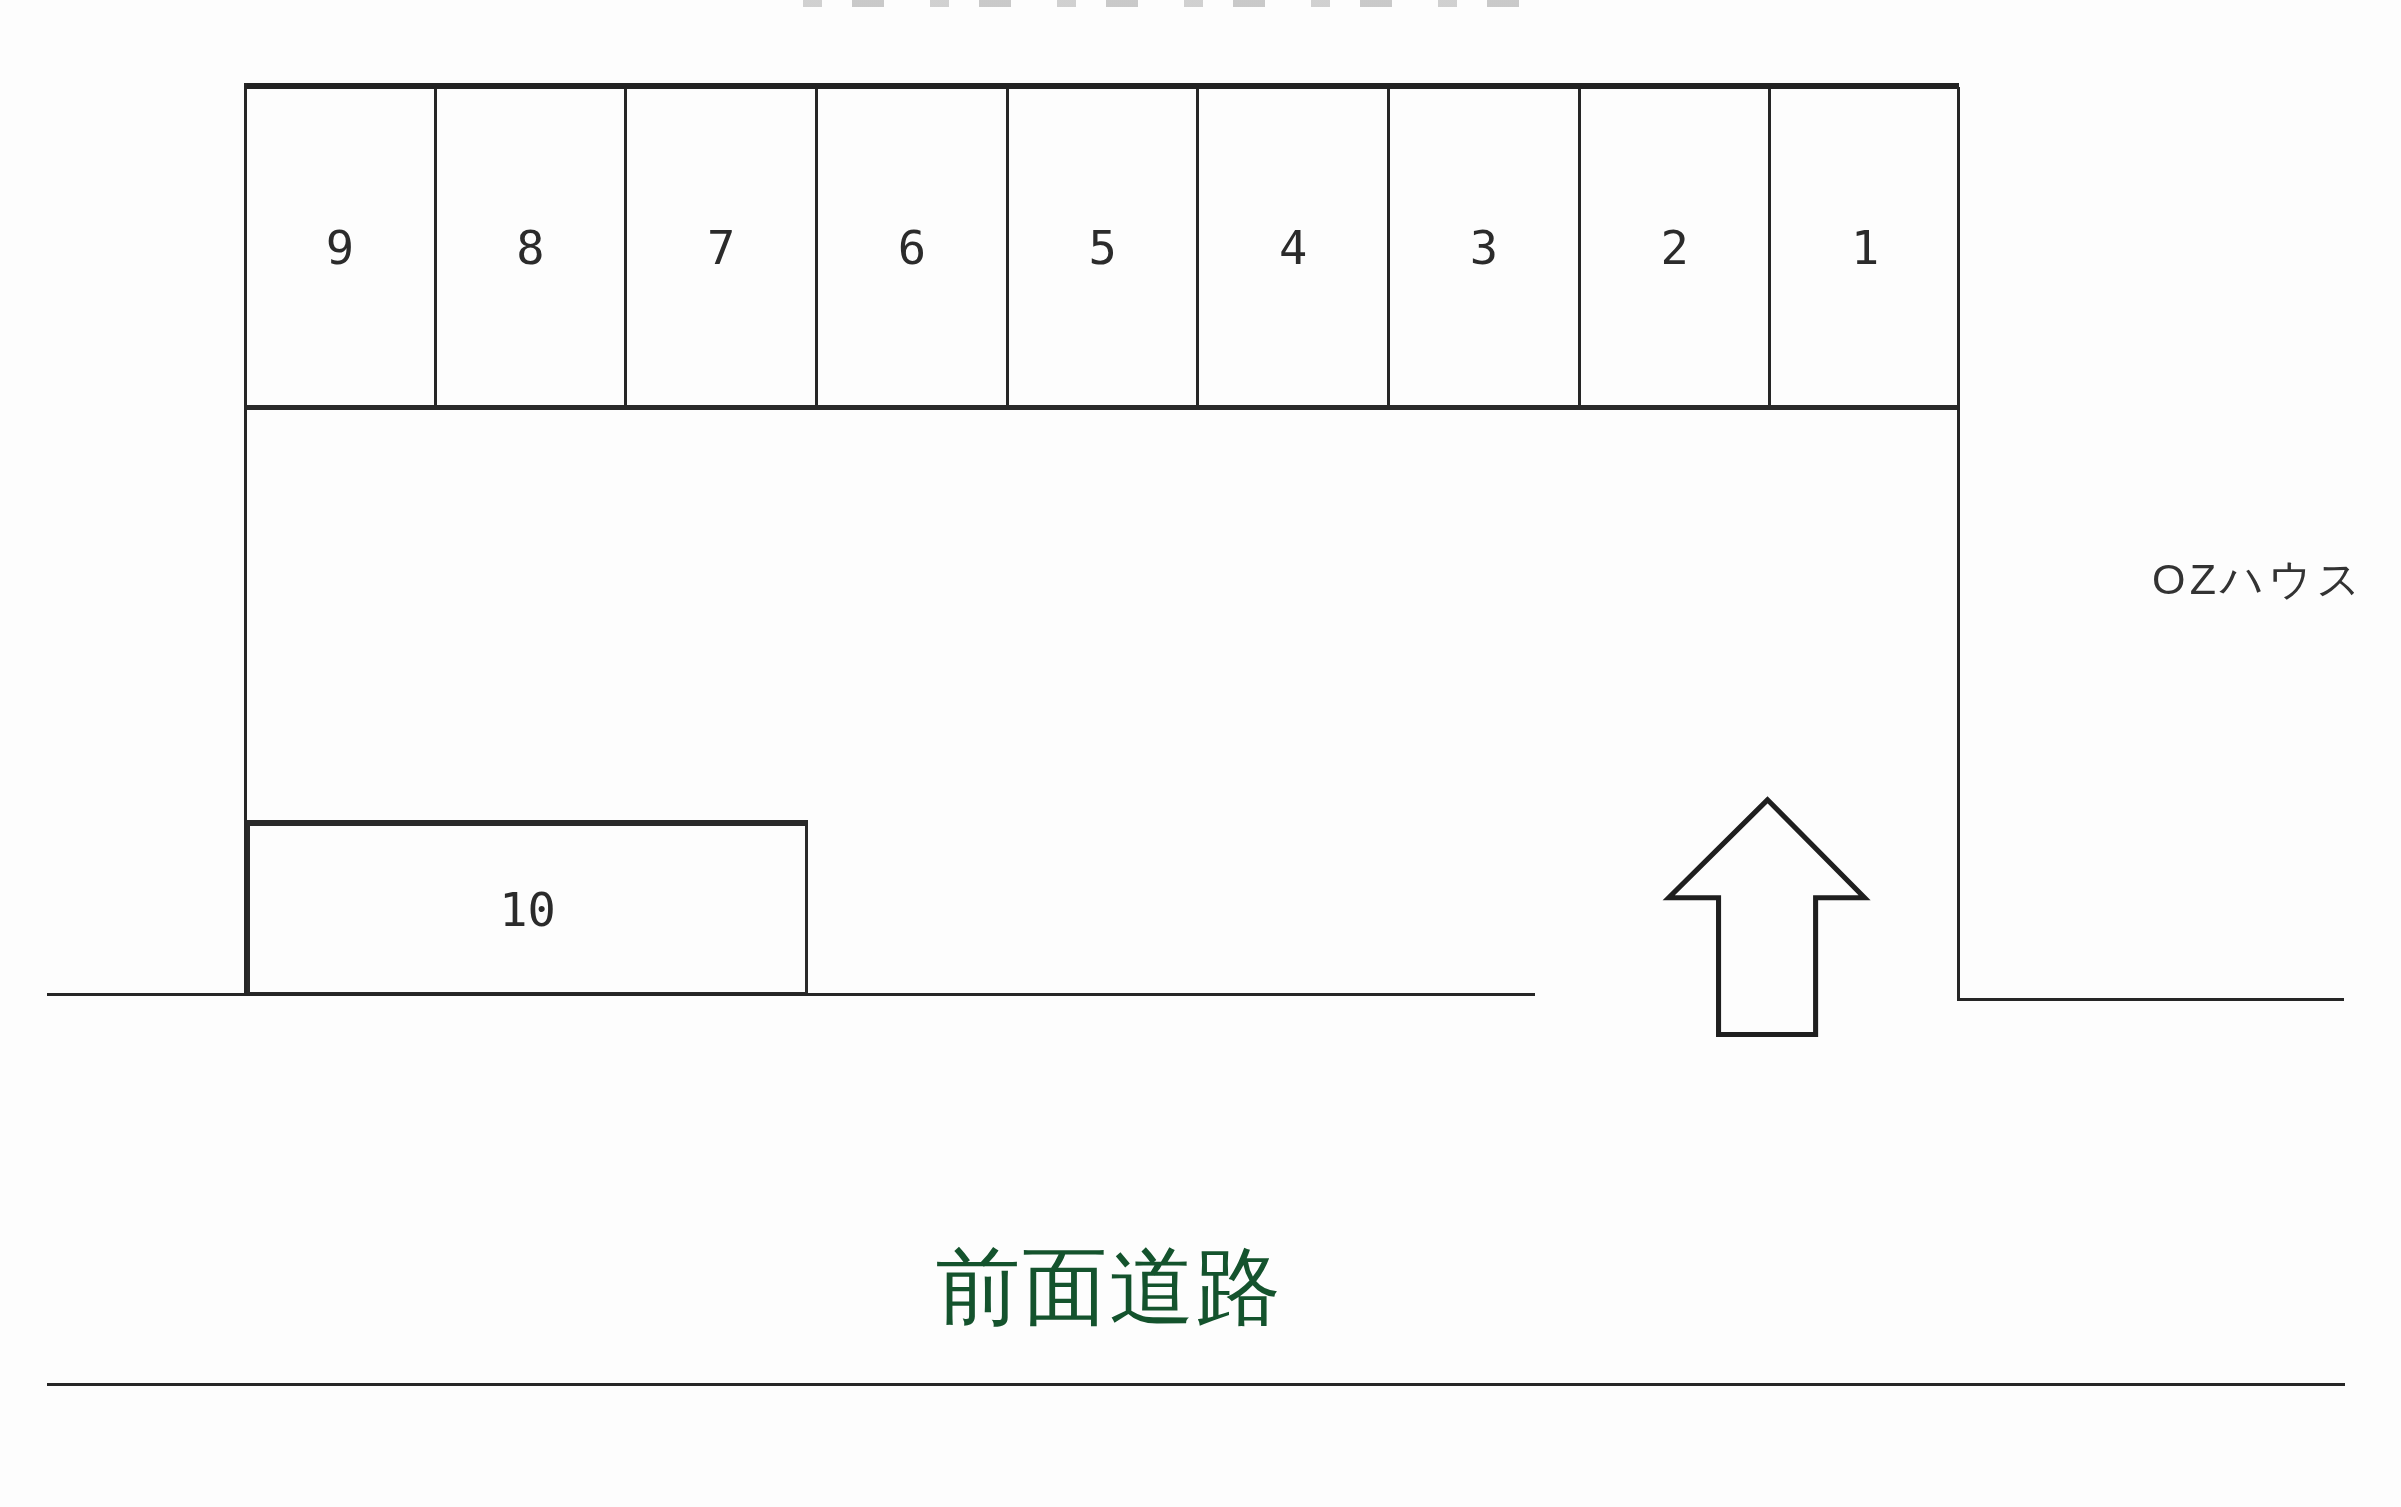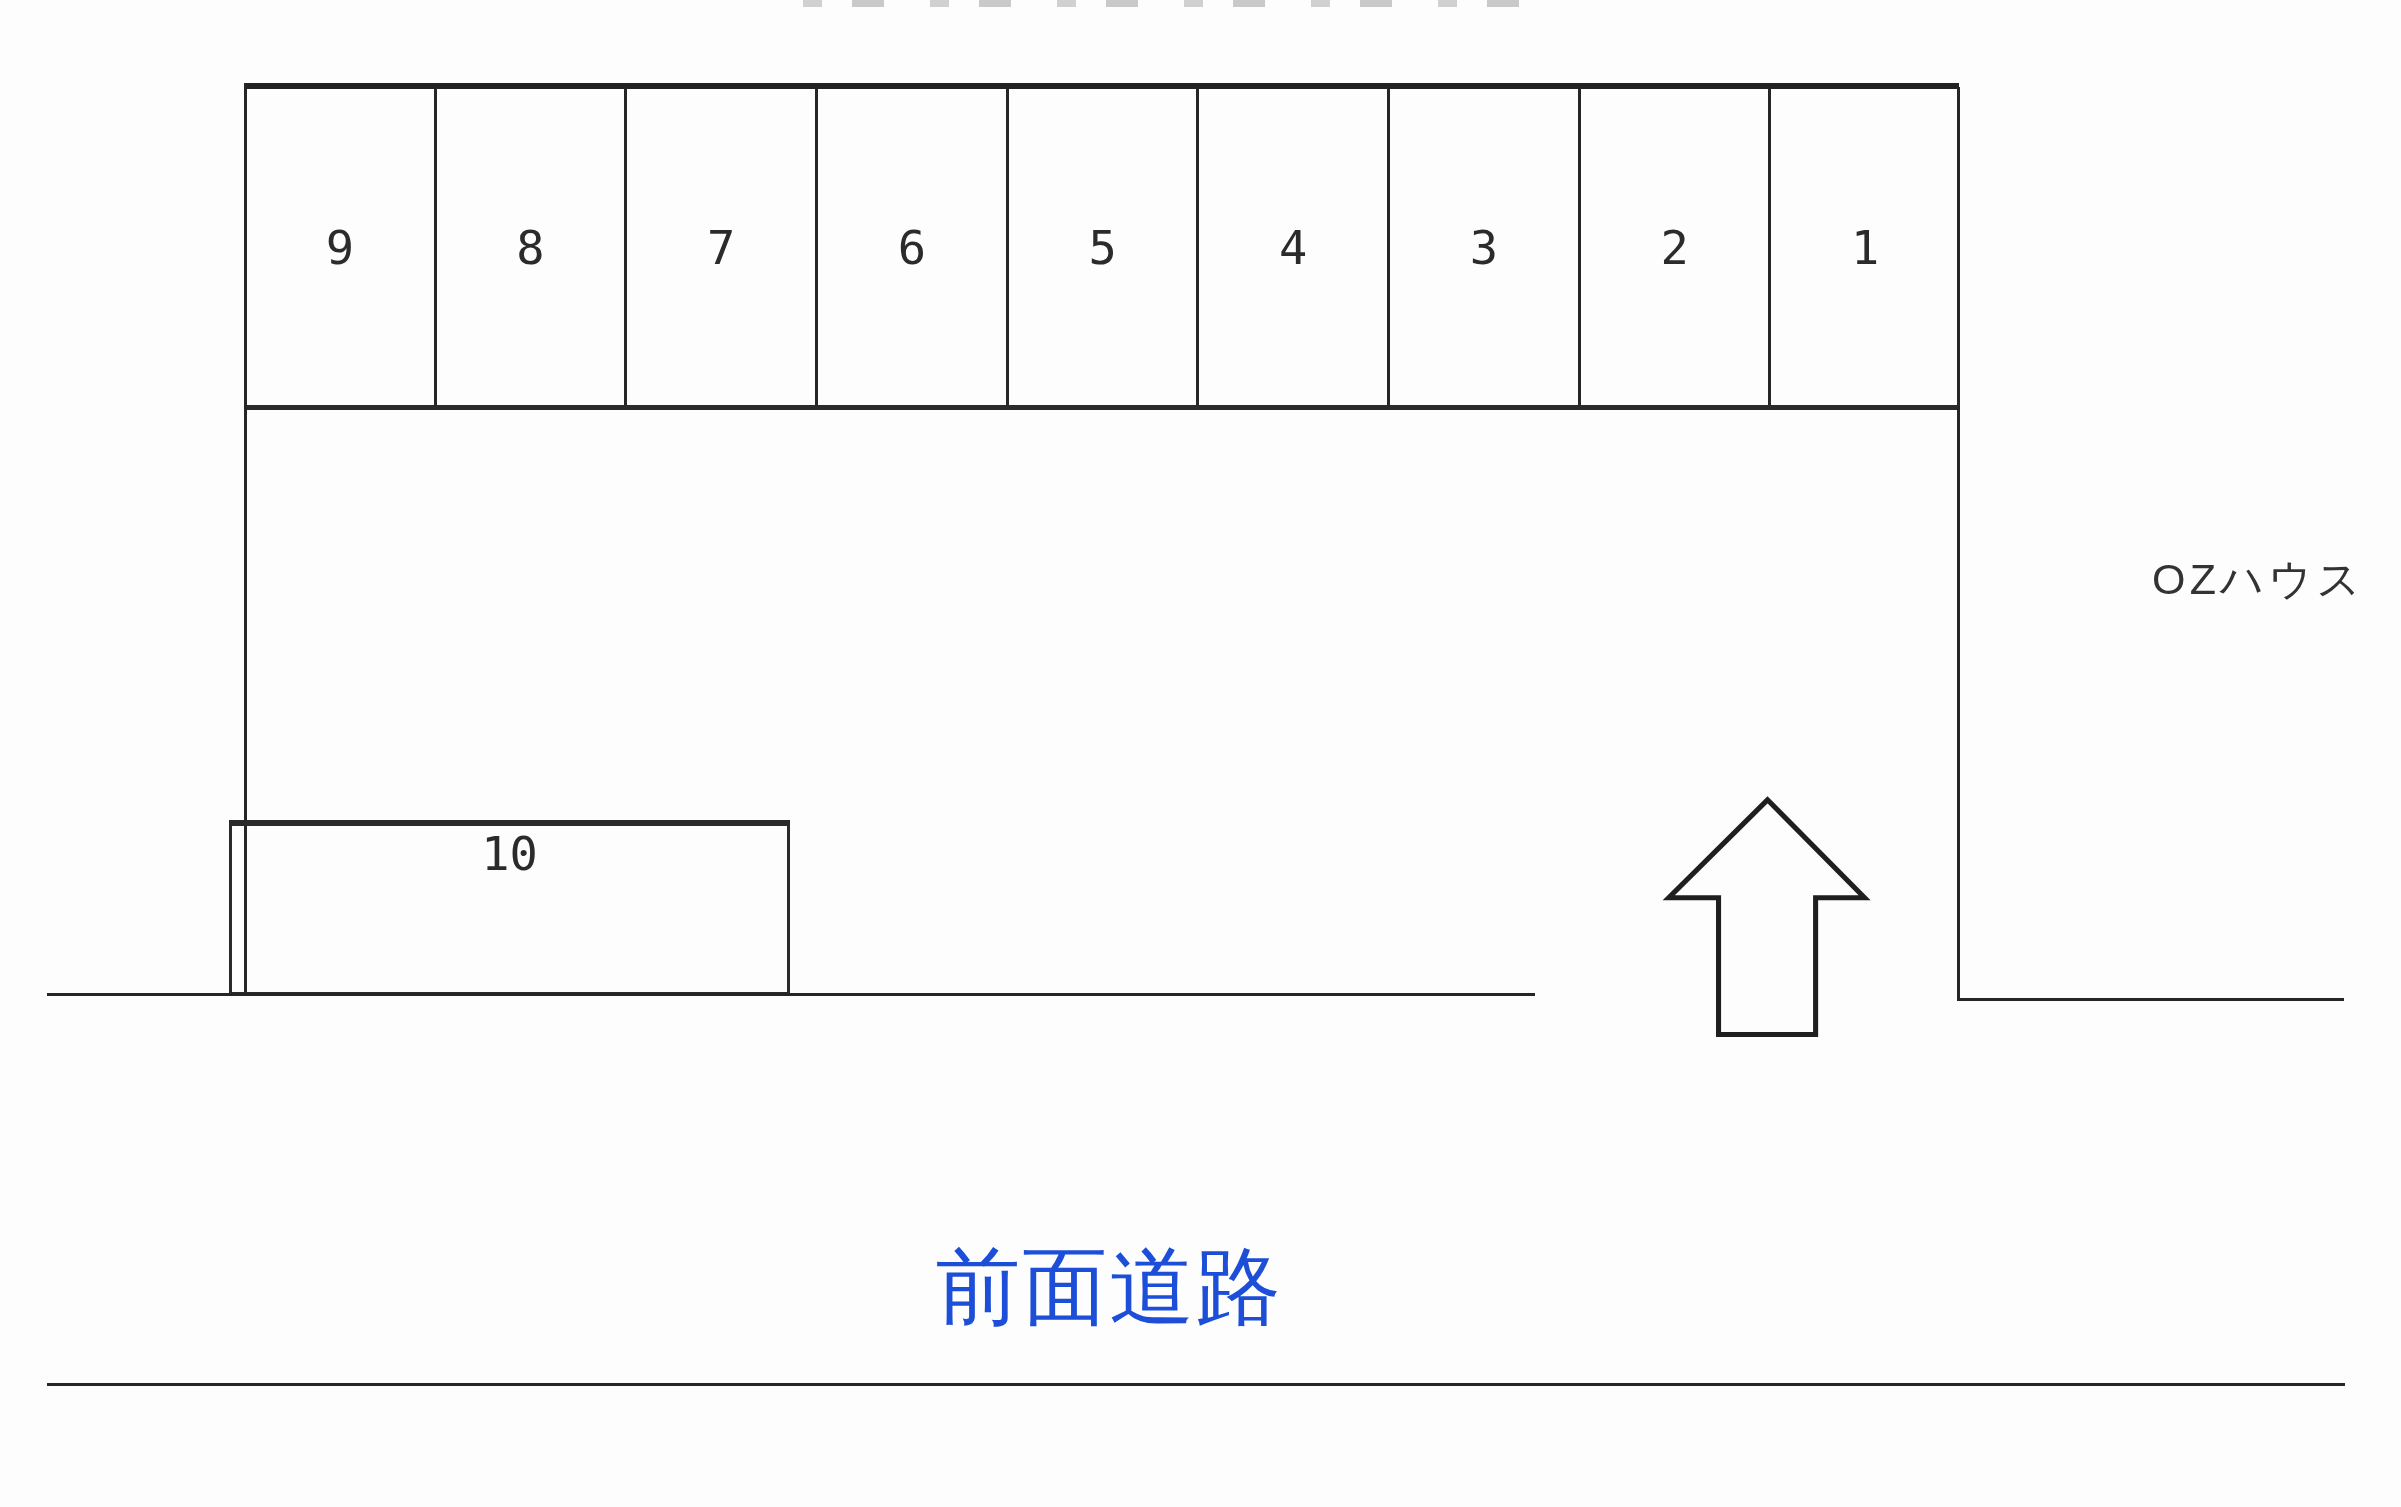--- a/index.html
+++ b/index.html
@@ -52,26 +52,27 @@
   
   .vline, .hline { position: absolute; background: #262626; }
   .lot-left   { left: 244px; top: 83px;  width: 3.4px; height: 913px; }
   .lot-right  { left: 1957px; top: 87px; width: 3.4px; height: 914px; }
   .road-left  { left: 47px;  top: 993px; width: 1488px; height: 3.4px; }
   .road-right { left: 1959px; top: 998px; width: 385px;  height: 3.4px; }
   .outer-road { left: 47px;  top: 1383px; width: 2298px; height: 3.4px; }
   
   .space10 {
     position: absolute;
-    left: 229px; top: 820px;
+    left: 247px; top: 820px;
     width: 561px; height: 175px;
     border: 3.4px solid #2a2a2a;
     border-top-width: 6px;
     box-sizing: border-box;
     display: flex;
+    align-items: center;
     justify-content: center;
   }
   
   .arrow {
     position: absolute;
     left: 1662px; top: 793px;
     width: 211px; height: 250px;
   }
   
   .building-label {
@@ -81,21 +82,21 @@
     letter-spacing: 4.2px;
     color: #333;
     white-space: nowrap;
   }
   .road-label {
     position: absolute;
     left: 1109px; top: 1230px;
     transform: translateX(-50%);
     font-size: 85px;
     letter-spacing: 1.7px;
-    color: #1d4ed8;
+    color: #14532d;
     white-space: nowrap;
   }
 </style>
 </head>
 <body>
 
 <div class="sheet">
 
   <div class="top-cutoff"></div>
 

